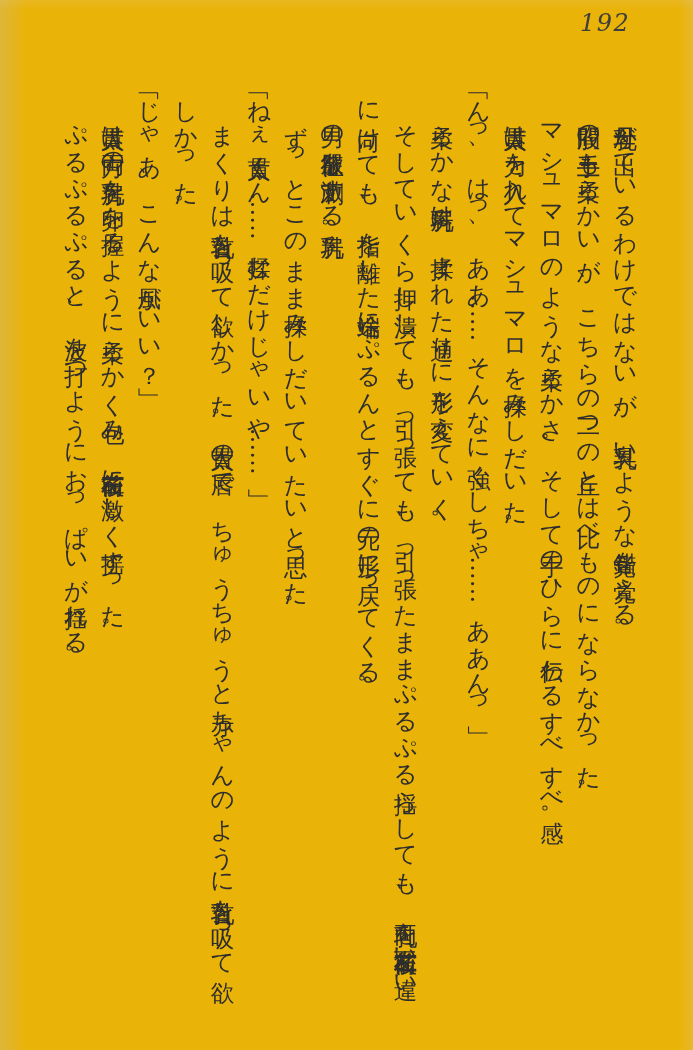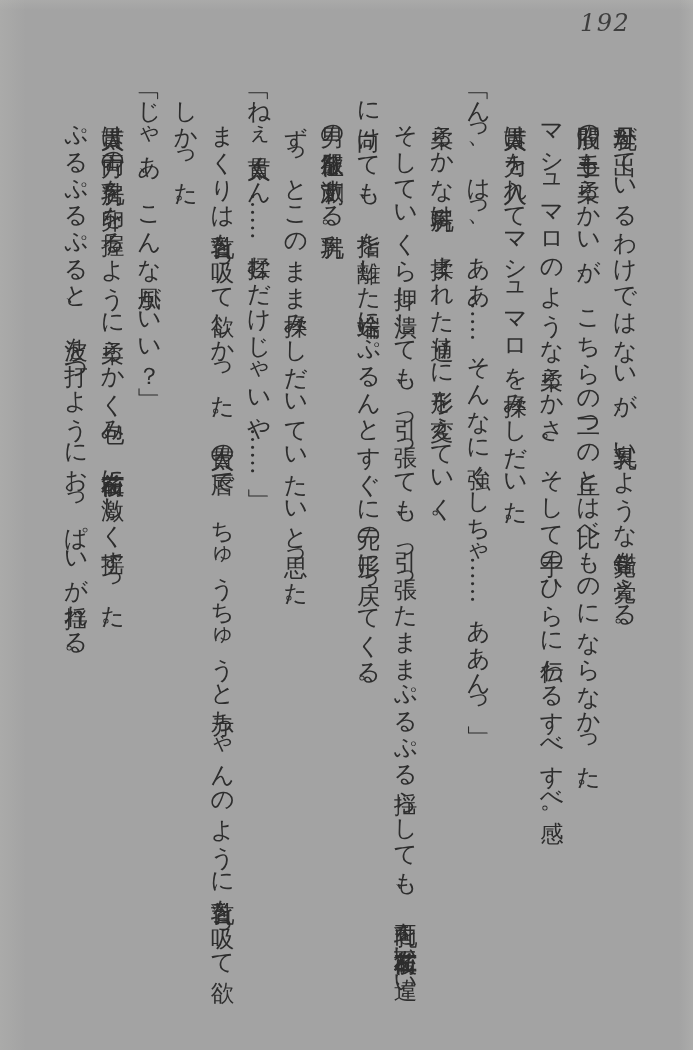--- a/index.html
+++ b/index.html
@@ -4,21 +4,21 @@
 <style>
   html, body {
     margin: 0;
     padding: 0;
     background: #e8e8e6;
   }
   .page {
     position: relative;
     width: 693px;
     height: 1050px;
-    background: #a3a3a3;
+    background: #eab308;
     overflow: hidden;
     font-family: "DejaVu Serif", "Liberation Serif", serif;
   }
   
   .page::before {
     content: "";
     position: absolute;
     inset: 0;
     pointer-events: none;
     background:

